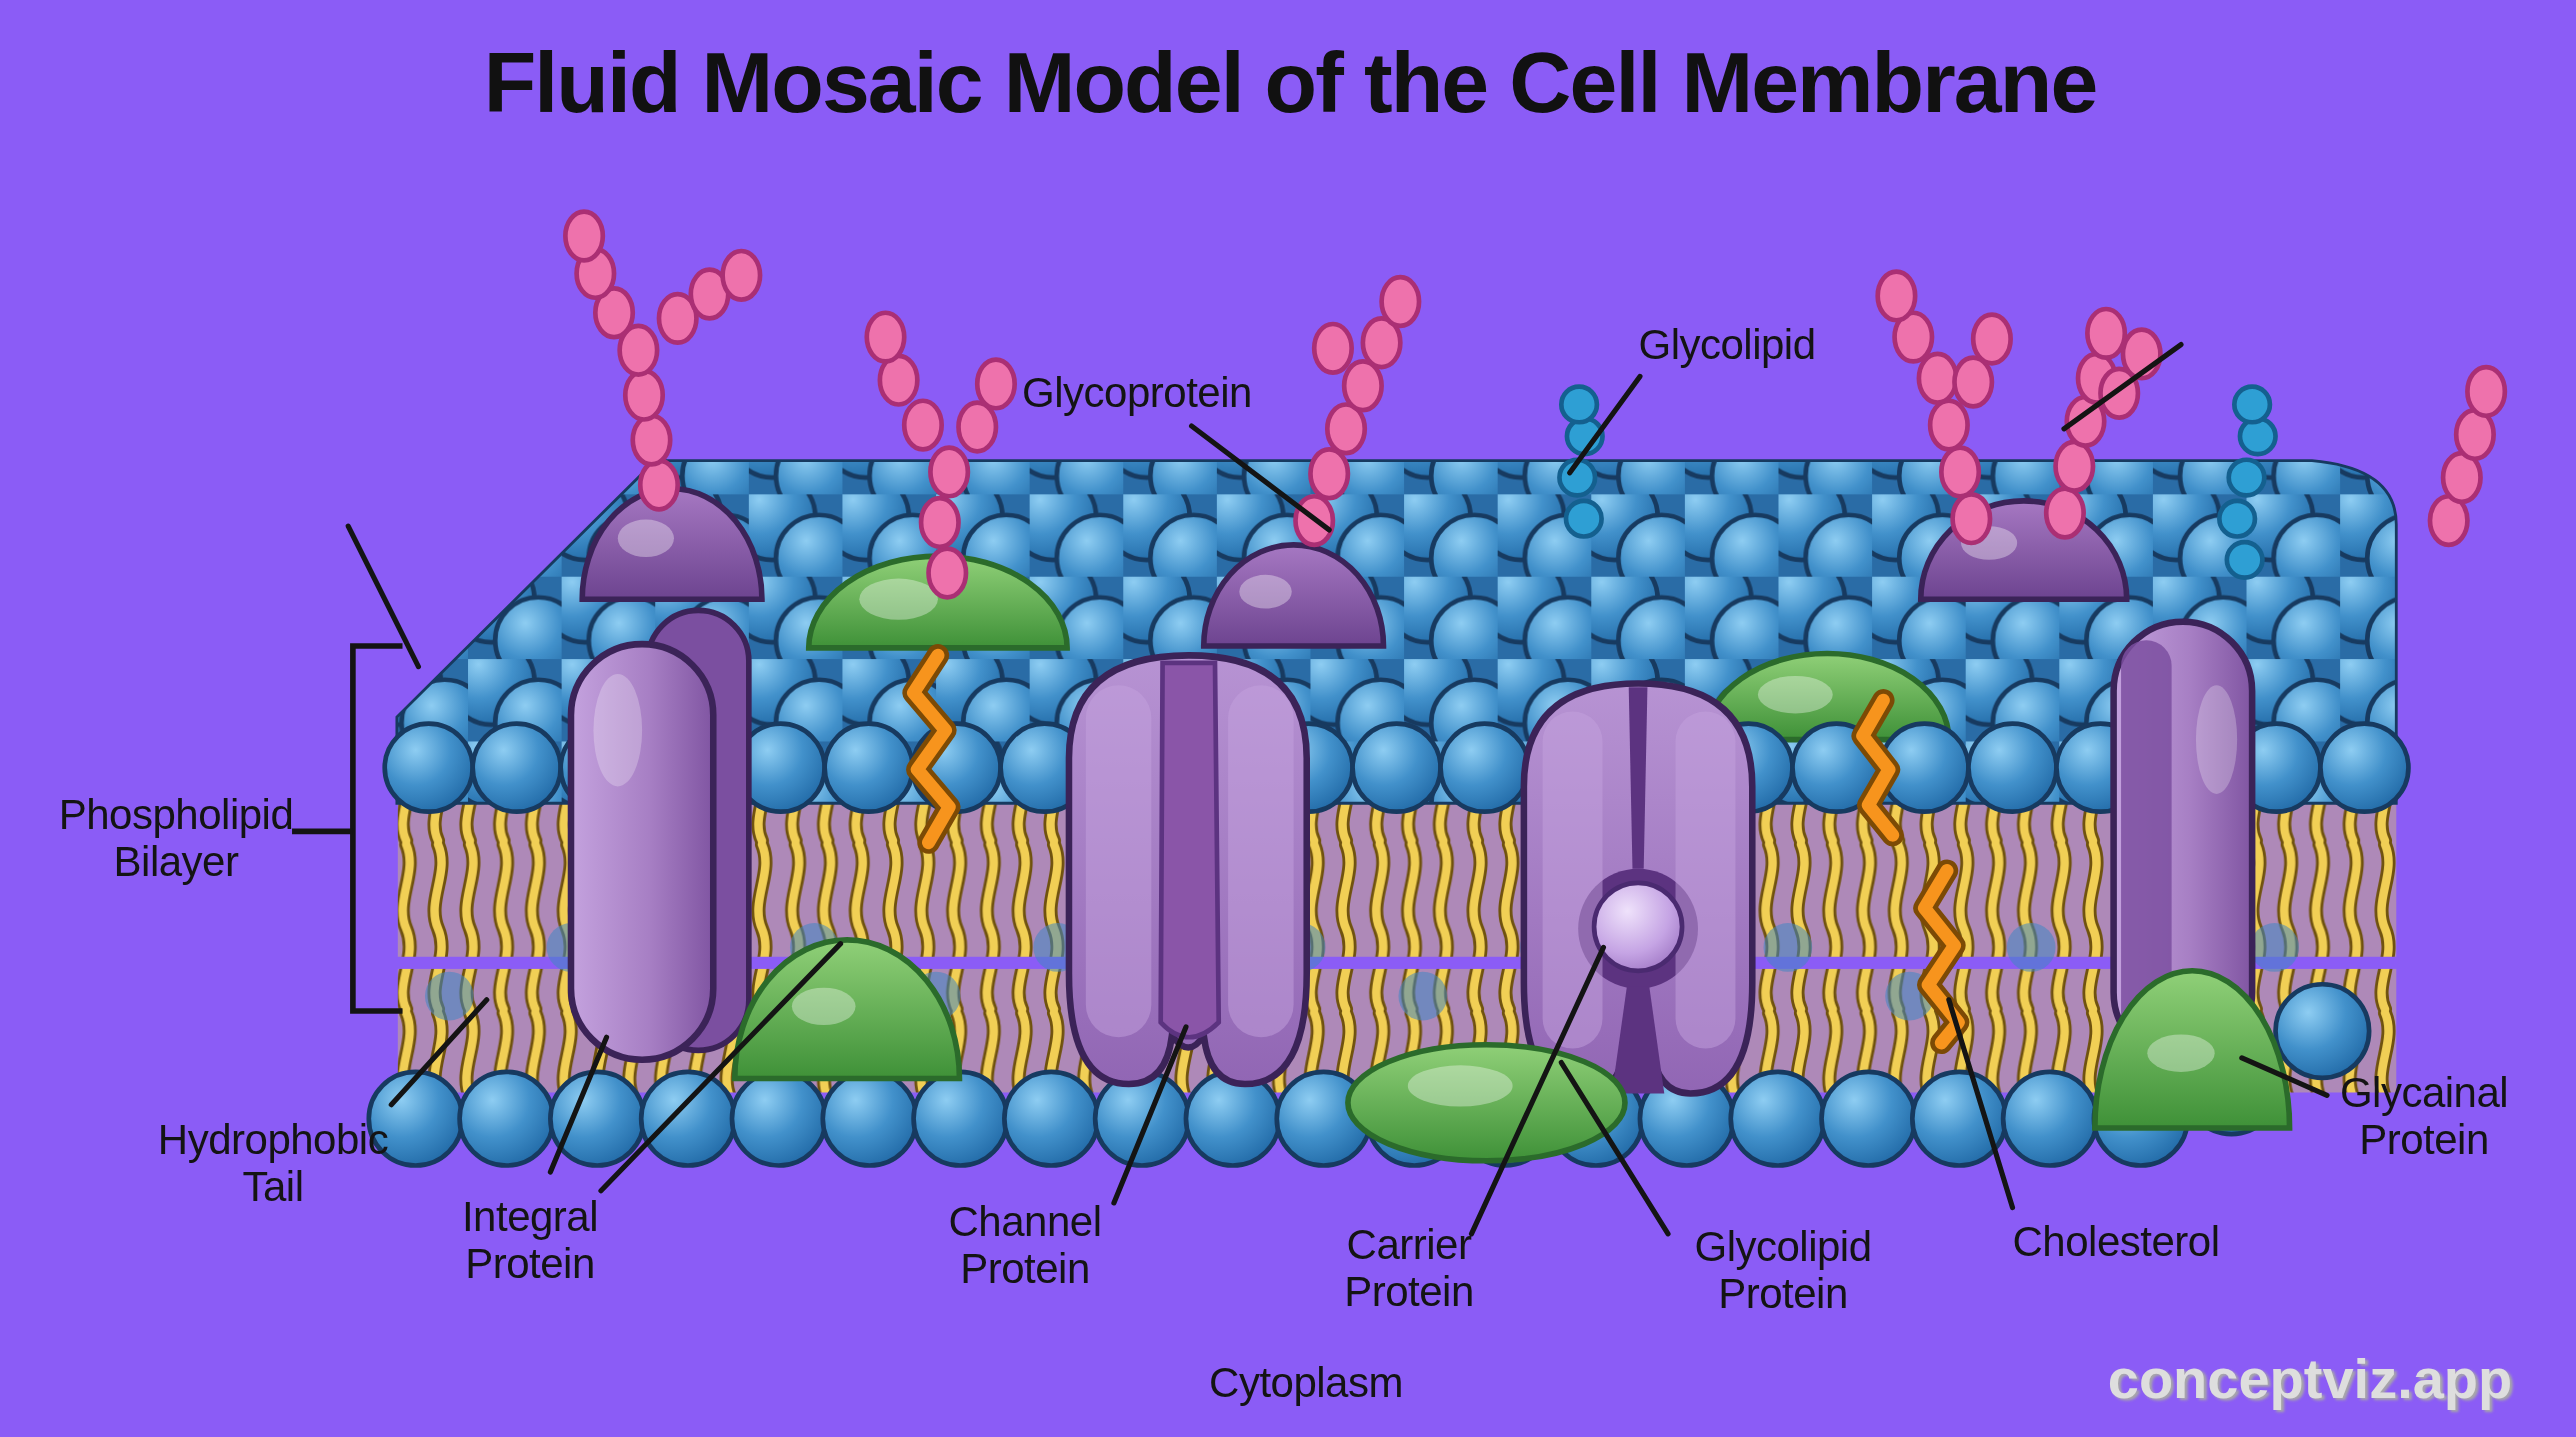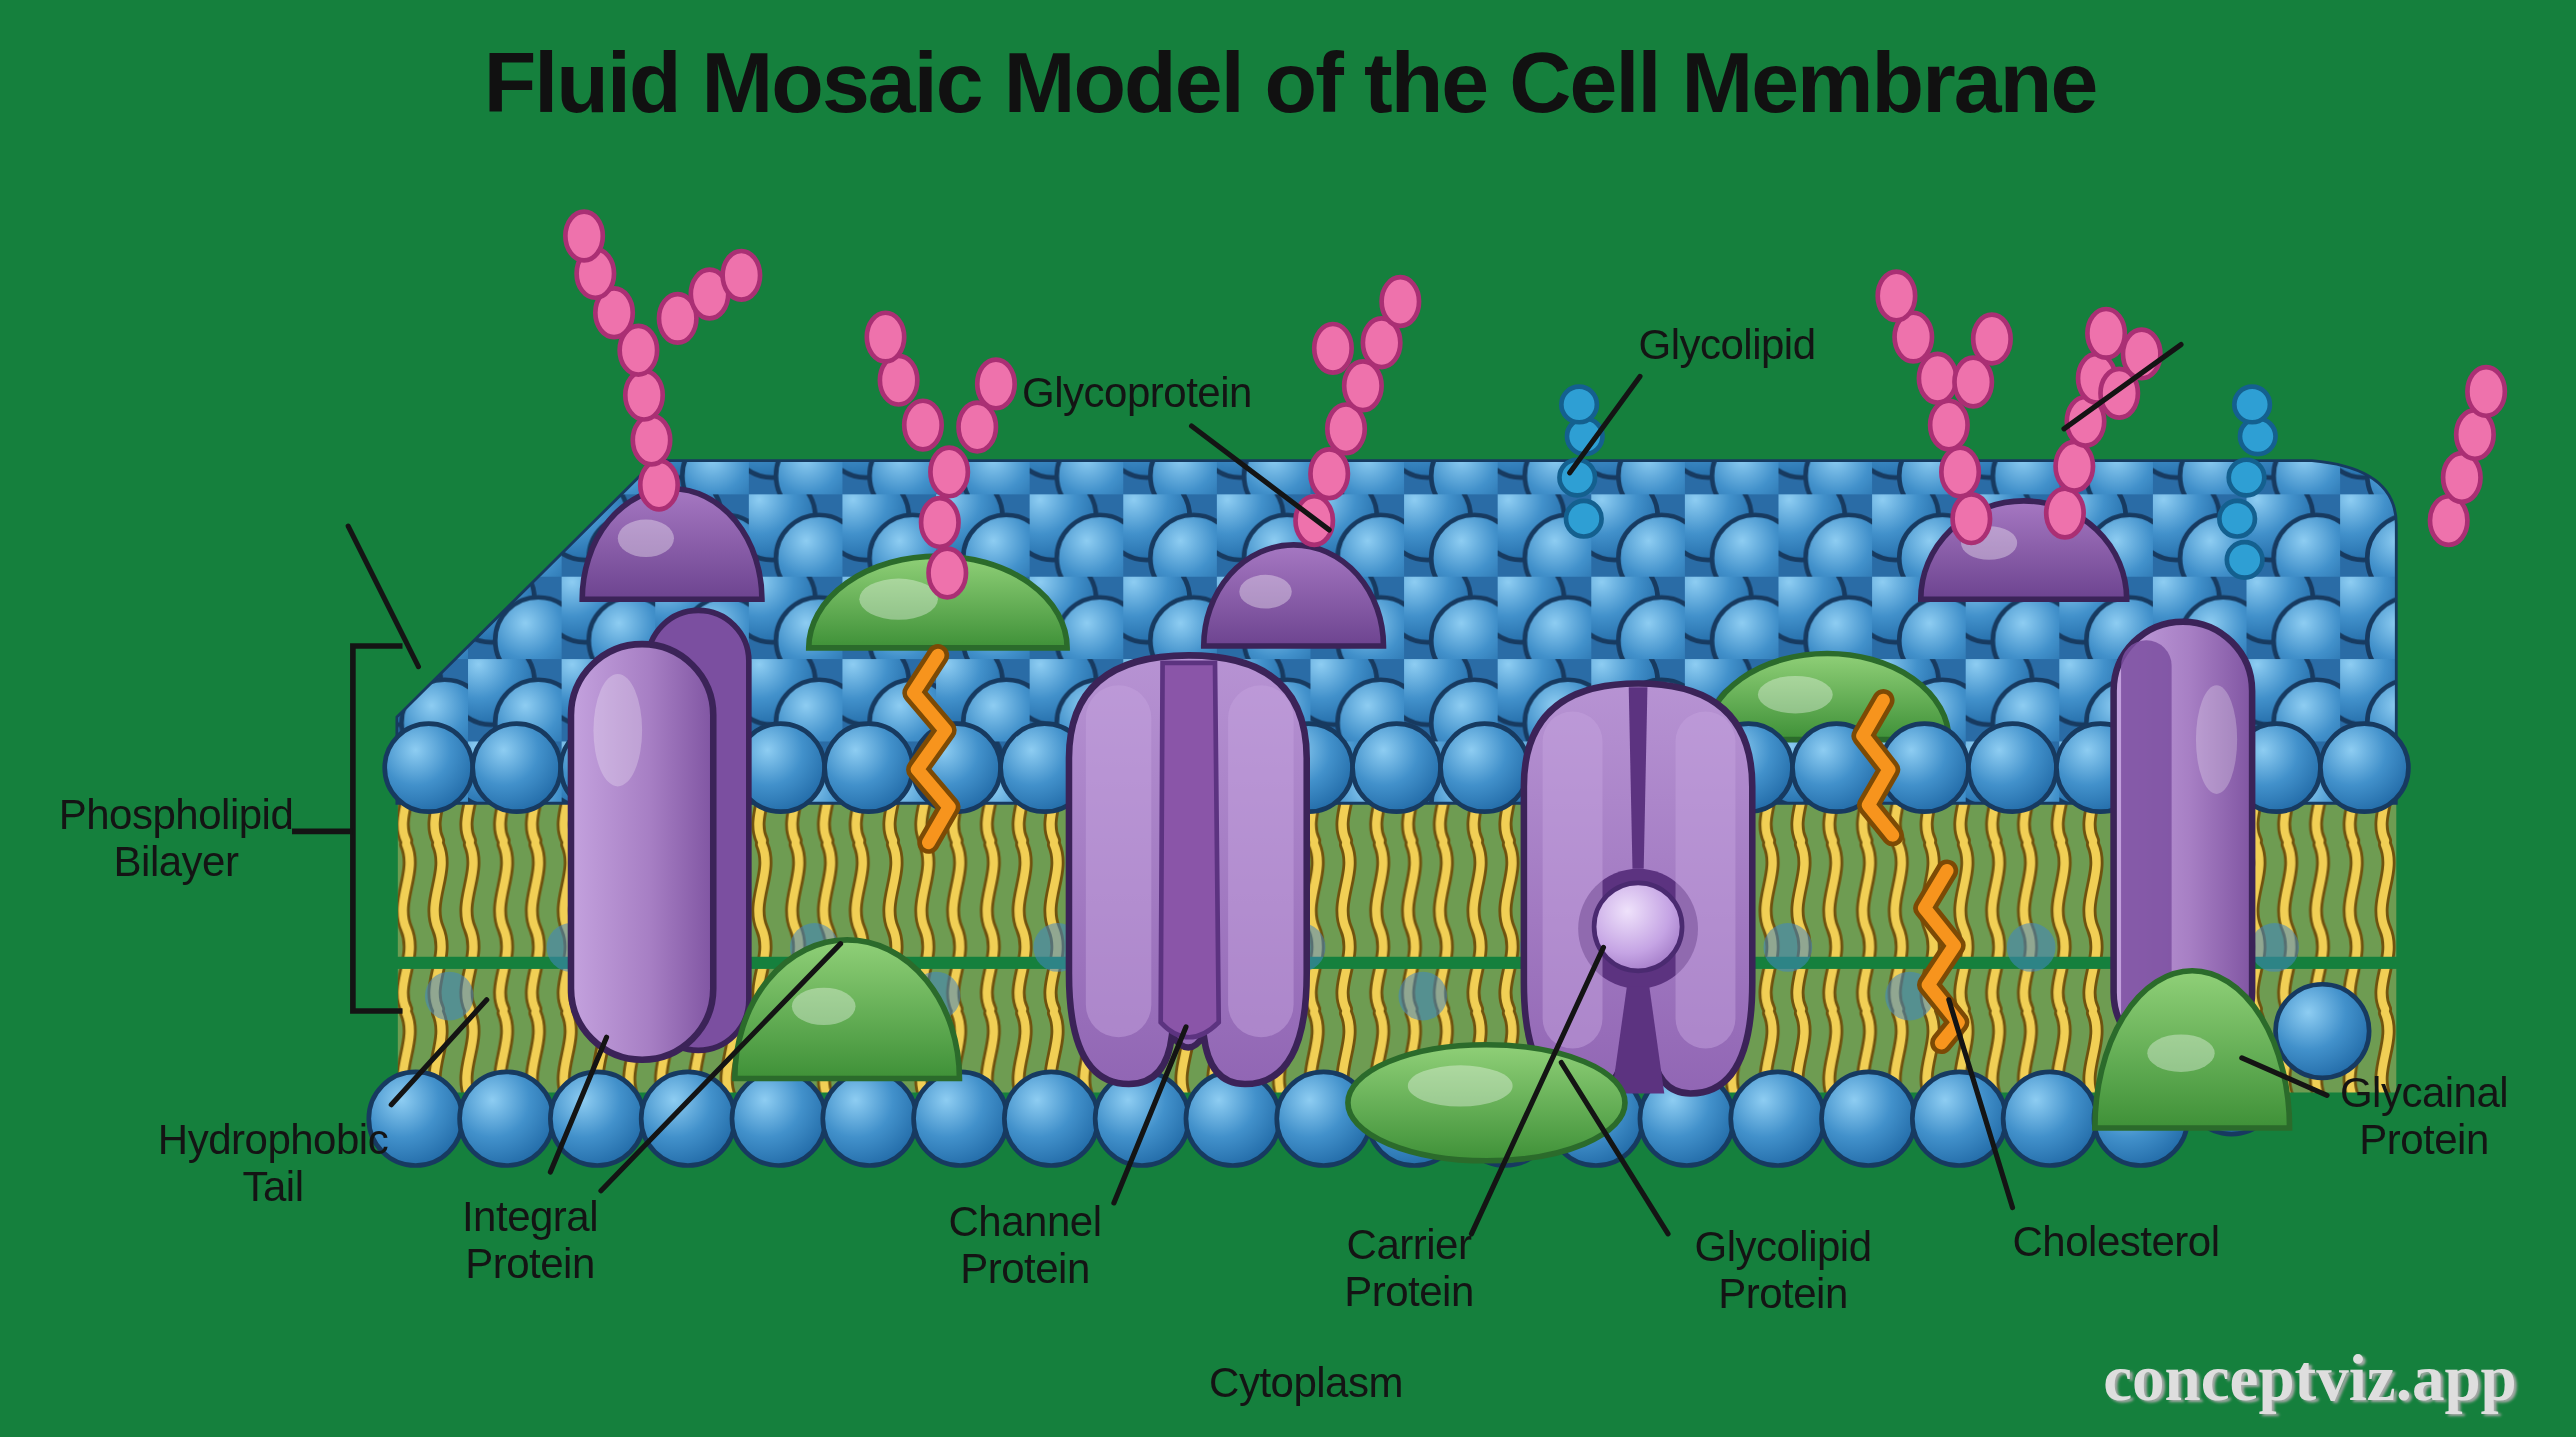--- a/index.html
+++ b/index.html
@@ -1,41 +1,40 @@
 <!DOCTYPE html>
 <html style="--head-blue: #3c8ccb; --head-blue-dark-outline: #173a60; --tail-gold: #f1cf55; --tail-outline: #6f520e; --protein-purple: #a77fc4; --protein-purple-dark: #7b4fa0; --protein-outline: #3b2358; --glyco-green: #4a9a3e; --green-outline: #2b6b2b; --carb-pink: #ee72ac; --carb-pink-outline: #aa2f74; --glycolipid-blue: #2e9fd4; --glycolipid-blue-outline: #14608f; --cholesterol-orange: #f7941d; --cholesterol-outline: #7c4a05; --label-text: #141414; --watermark-gray: #dedede;font-size:15px"><head>
 <meta charset="utf-8">
 <style>
   html,body{margin:0;padding:0;background:#ffffff;}
   .stage{
     position:relative;
     width:2576px;height:1438px;
-    background:#15803d;
+    background:#8b5cf6;
     font-family:"Liberation Sans", sans-serif;
     overflow:hidden;
   }
   .stage svg{position:absolute;left:0;top:0;}
   .title{
     position:absolute;left:1290px;top:82px;
     transform:translate(-50%,-50%);
     font-size:86px;font-weight:bold;letter-spacing:-1.9px;
     color:#111;white-space:nowrap;
   }
   .lbl{
     position:absolute;transform:translate(-50%,-50%);
     text-align:center;white-space:pre-line;
     font-size:42px;line-height:1.13;color:#141414;letter-spacing:-0.5px;
   }
   .watermark{
     position:absolute;left:2310px;top:1378px;
     transform:translate(-50%,-50%);
-    font-size:65px;font-weight:bold;color:#dedede;
+    font-size:56px;font-weight:bold;color:#dedede;
     text-shadow:2.8px 2.8px 2.8px #a8a8a8;
     white-space:nowrap;
-    font-family:Liberation Serif, serif;
   }
 </style>
 </head>
 <body>
 
 <div class="stage">
 
   <svg viewBox="0 0 2752 1536" width="2576" height="1438">
     <defs>
       <radialGradient id="headGrad" cx="35%" cy="30%" r="80%">

